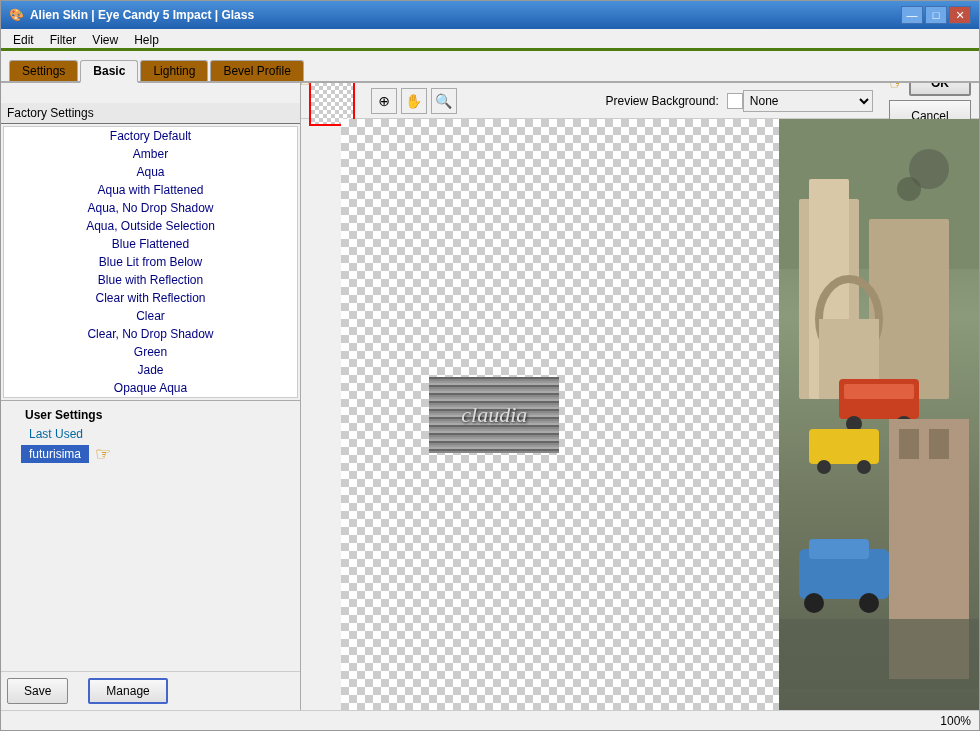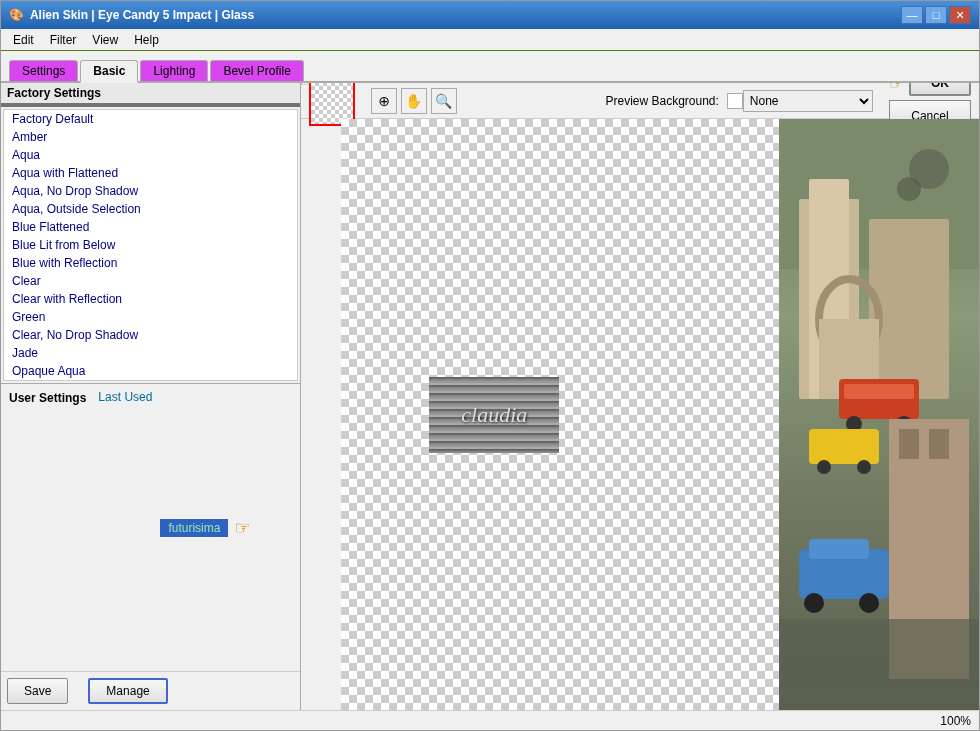--- a/index.html
+++ b/index.html
@@ -52,21 +52,21 @@
       cursor: pointer;
       display: flex;
       align-items: center;
       justify-content: center;
     }
     .title-btn:last-child {
       background: #c05040;
     }
     .menu-bar {
       background: #f0f0f0;
-      border-bottom: 1px solid #4d7c0f;
+      border-bottom: 3px solid #4d7c0f;
       display: flex;
       padding: 2px 4px;
       height: 22px;
       flex-shrink: 0;
     }
     .menu-item {
       padding: 2px 8px;
       cursor: pointer;
       font-size: 12px;
     }
@@ -76,21 +76,21 @@
       align-items: flex-end;
       padding: 4px 8px 0;
       border-bottom: 2px solid #aaa;
       height: 32px;
       flex-shrink: 0;
     }
     .tab {
       padding: 3px 12px;
       border: 1px solid #aaa;
       border-bottom: none;
-      background: #d946ef;
+      background: #a16207;
       cursor: pointer;
       font-size: 12px;
       margin-right: 2px;
       border-radius: 3px 3px 0 0;
     }
     .tab.active {
       background: #f0f0f0;
       border-bottom: 2px solid #f0f0f0;
       margin-bottom: -2px;
       font-weight: bold;
@@ -109,60 +109,63 @@
     }
     .presets-section {
       flex: 1;
       display: flex;
       flex-direction: column;
       border-bottom: 1px solid #aaa;
     }
     .presets-header {
       background: #e8e8e8;
       padding: 3px 6px;
-      font-weight: bold;
-      border-bottom: 4px solid #737373;
-      font-size: 12px;
+      font-weight: normal;
+      border-bottom: 1px solid #737373;
+      font-size: 12px;
+      margin-top: 20px;
     }
     .presets-list-container {
       flex: 1;
       overflow-y: auto;
       background: white;
       border: 1px solid #ccc;
       margin: 2px;
+      text-align: center;
     }
     .presets-list {
       list-style: none;
     }
     .preset-item {
       padding: 2px 8px;
       cursor: pointer;
       font-size: 12px;
       color: #000080;
     }
     .user-settings-section {
       height: 290px;
       display: flex;
-      flex-direction: row;
+      flex-direction: column;
       padding: 4px;
+      margin-left: 16px;
     }
     .user-settings-header {
       font-weight: bold;
       padding: 3px 4px;
       font-size: 12px;
     }
     .user-setting-item {
       padding: 2px 8px;
       cursor: pointer;
       font-size: 12px;
       color: #0369a1;
     }
     .user-setting-item.selected {
       background: #3060c0;
-      color: #86efac;
+      color: #ffffff;
       display: inline-block;
       padding: 2px 8px;
     }
     .user-setting-item-row {
       display: flex;
       align-items: center;
       gap: 6px;
     }
     .bottom-buttons {
       display: flex;
@@ -343,24 +346,24 @@
           <ul class="presets-list">
             <li class="preset-item">Factory Default</li>
             <li class="preset-item">Amber</li>
             <li class="preset-item">Aqua</li>
             <li class="preset-item">Aqua with Flattened</li>
             <li class="preset-item">Aqua, No Drop Shadow</li>
             <li class="preset-item">Aqua, Outside Selection</li>
             <li class="preset-item">Blue Flattened</li>
             <li class="preset-item">Blue Lit from Below</li>
             <li class="preset-item">Blue with Reflection</li>
+            <li class="preset-item">Clear with Reflection</li>
             <li class="preset-item">Clear</li>
-            <li class="preset-item">Clear with Reflection</li>
+            <li class="preset-item">Clear, No Drop Shadow</li>
             <li class="preset-item">Green</li>
-            <li class="preset-item">Clear, No Drop Shadow</li>
             <li class="preset-item">Jade</li>
             <li class="preset-item">Opaque Aqua</li>
           </ul>
         </div>
       </div>
 
       <div class="user-settings-section">
         <div class="user-settings-header">User Settings</div>
         <div class="user-setting-item">Last Used</div>
         <div class="user-setting-item-row">

